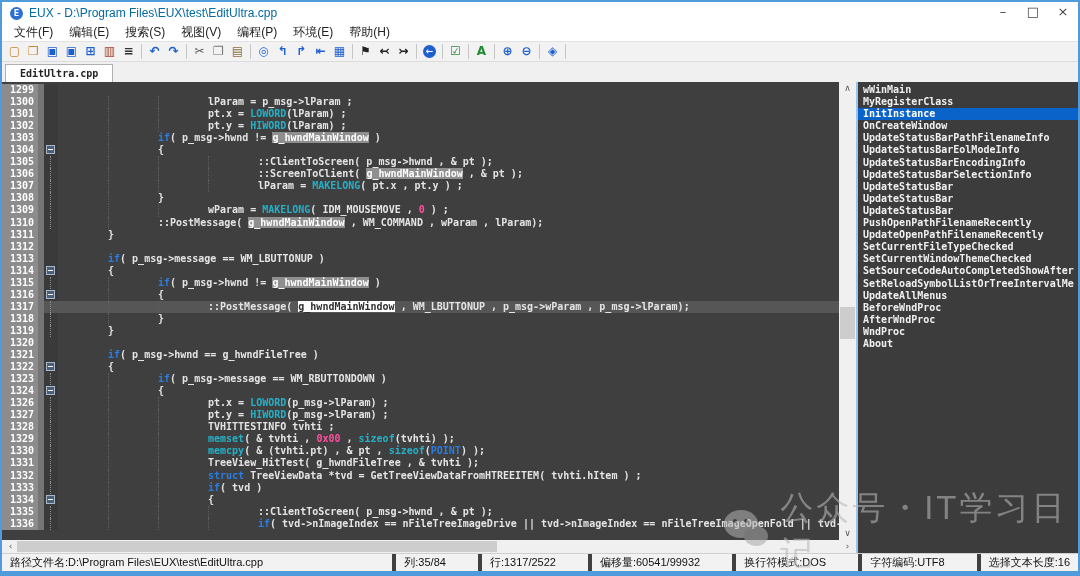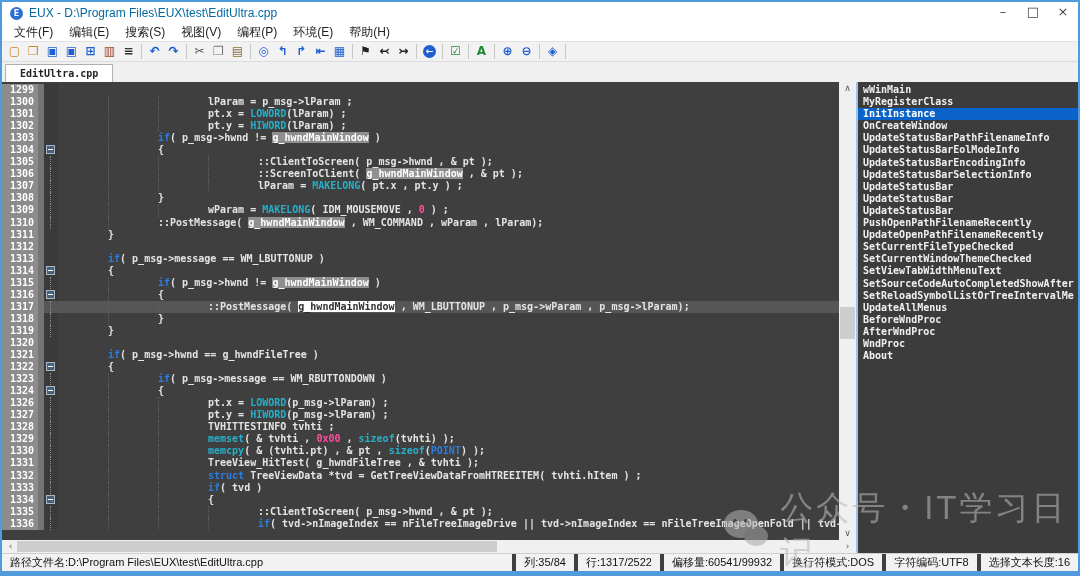--- a/index.html
+++ b/index.html
@@ -50,21 +50,21 @@
   .vthumb { position:absolute; left:1px; right:1px; top:225px; height:32px; background:#cdcdcd; }
   .hscroll { position:absolute; left:0; right:0; bottom:0; height:13px; background:#f0f0f0; }
   .hthumb { position:absolute; top:1px; bottom:1px; left:15px; width:480px; background:#cdcdcd; }
   .sarr { position:absolute; color:#555; font:9px/13px "DejaVu Sans", sans-serif; text-align:center; width:17px; height:13px; }
   
   .symbols { flex:0 0 222px; background:#3c3c3c; border-left:2px solid #9cc3e8; padding-top:2px; overflow:hidden; }
   .sym { height:12.1px; font:bold 10px/12px "DejaVu Sans Mono", monospace; color:#f0f0f0; padding-left:5px; white-space:pre; overflow:hidden; }
   .sym.sel { background:#0a63c9; color:#fff; }
   
   .statusbar { height:18px; background:#f2f2f2; border-top:1px solid #cfcfcf; display:flex; align-items:center;
-               font-size:11px; color:#111; flex:0 0 auto; }
+               font-size:11px; color:#111; flex:0 0 auto;gap:24px; }
   .seg { padding:0 8px; height:100%; line-height:17px; white-space:nowrap; overflow:hidden; }
   .seg + .seg { border-left:4px solid #404040; }
   .seg-path { flex:1 1 auto; }
   
   .watermark { position:absolute; left:722px; top:484px; display:flex; align-items:center; gap:12px;
                pointer-events:none; z-index:40; }
   .wm-icon { position:relative; width:48px; height:42px; opacity:.55; }
   .wm-b1 { position:absolute; left:0; top:0; width:34px; height:28px; border-radius:50%; background:#b4b4b4; }
   .wm-b2 { position:absolute; left:20px; top:16px; width:24px; height:20px; border-radius:50%; background:#a8a8a8; }
   .wm-b1::before { content:""; position:absolute; left:9px; top:9px; width:4px; height:4px; border-radius:50%; background:#3f3f3f; }
@@ -252,21 +252,20 @@
         <div class="sym">UpdateStatusBarEolModeInfo</div>
         <div class="sym">UpdateStatusBarEncodingInfo</div>
         <div class="sym">UpdateStatusBarSelectionInfo</div>
         <div class="sym">UpdateStatusBar</div>
         <div class="sym">UpdateStatusBar</div>
         <div class="sym">UpdateStatusBar</div>
         <div class="sym">PushOpenPathFilenameRecently</div>
         <div class="sym">UpdateOpenPathFilenameRecently</div>
         <div class="sym">SetCurrentFileTypeChecked</div>
         <div class="sym">SetCurrentWindowThemeChecked</div>
-        <div class="sym">SetViewTabWidthMenuText</div>
         <div class="sym">SetSourceCodeAutoCompletedShowAfter</div>
         <div class="sym">SetReloadSymbolListOrTreeIntervalMe</div>
         <div class="sym">UpdateAllMenus</div>
         <div class="sym">BeforeWndProc</div>
         <div class="sym">AfterWndProc</div>
         <div class="sym">WndProc</div>
         <div class="sym">About</div>
       </div>
   </div>
 

